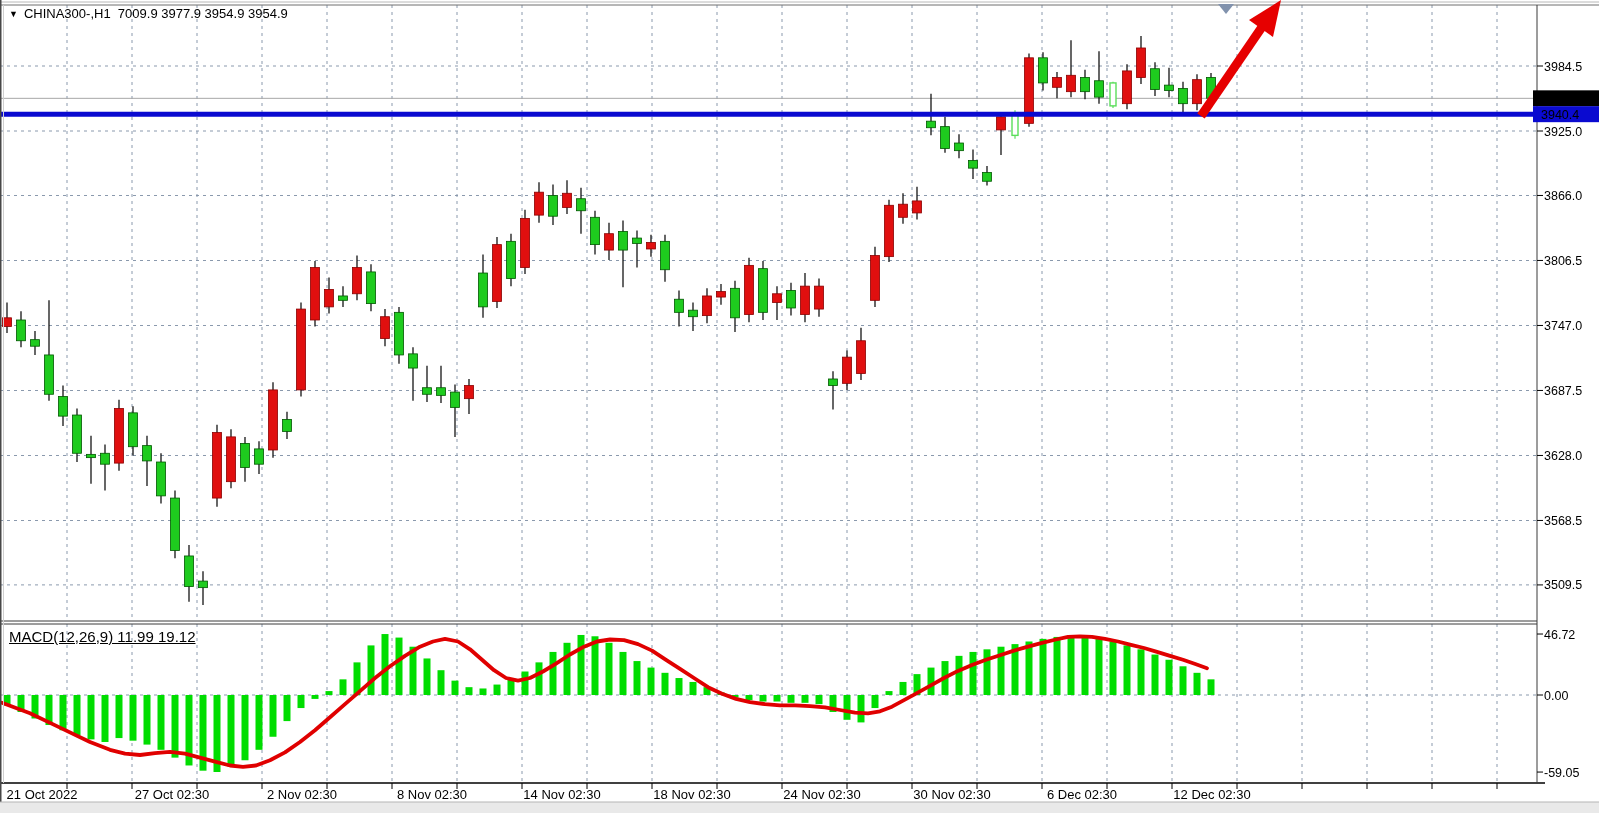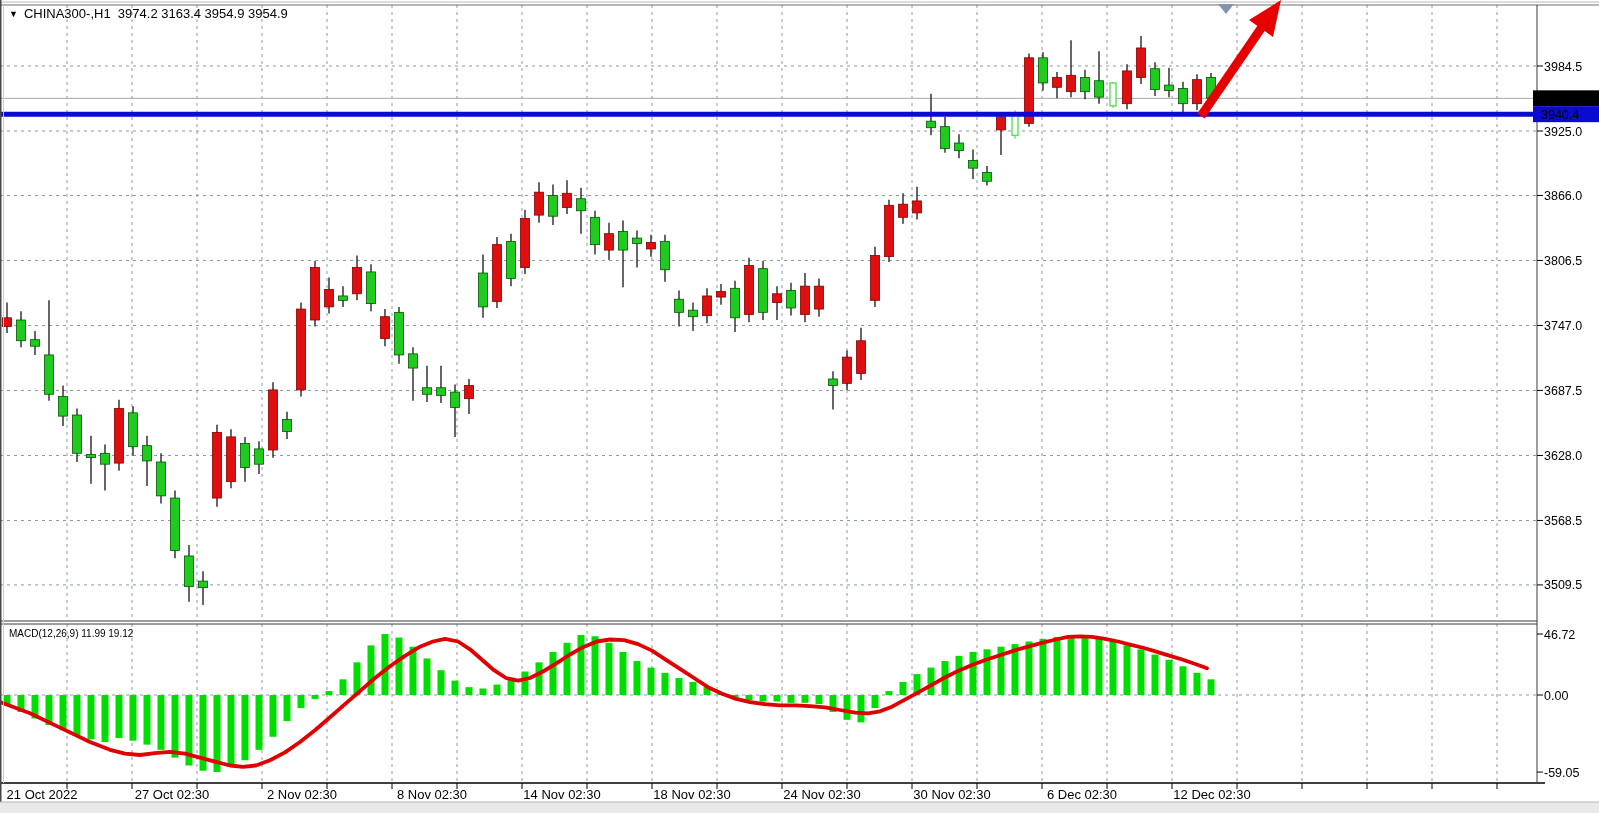--- a/index.html
+++ b/index.html
@@ -3,21 +3,21 @@
 <meta charset="utf-8">
 <style>
   html,body{margin:0;padding:0;background:#d7d7d7;}
   #app{position:relative;width:1599px;height:813px;background:#ffffff;overflow:hidden;
        font-family:"Liberation Sans",sans-serif;}
   #chart-svg{position:absolute;left:0;top:0;}
   #chart-svg text{font-family:"Liberation Sans",sans-serif;fill:#000;}
   .title-bar{position:absolute;left:9px;top:6px;font-size:13px;color:#000;z-index:5;
              white-space:pre;}
   .title-bar .tri{font-size:9px;position:relative;top:-1px;margin-right:6px;}
-  .macd-label{position:absolute;left:9px;top:628px;font-size:10px;color:#000;z-index:5;}
+  .macd-label{position:absolute;left:9px;top:628px;font-size:15px;color:#000;z-index:5;text-decoration:underline;}
 </style>
 </head>
 <body>
 
 <div id="app">
   <svg id="chart-svg" width="1599" height="813">
       <rect x="0" y="0" width="1599" height="813" fill="#ffffff"></rect>
       <g>
         <line x1="67" y1="5" x2="67" y2="621" stroke="#8a99ad" stroke-width="1" stroke-dasharray="3,4"></line>
         <line x1="67" y1="624" x2="67" y2="782" stroke="#8a99ad" stroke-width="1" stroke-dasharray="3,4"></line>
@@ -424,15 +424,15 @@
         <text x="1212" y="799" font-size="13px" text-anchor="middle">12 Dec 02:30</text>
       </g>
       <rect x="0" y="802" width="1599" height="11" fill="#e9e9e9"></rect>
       <line x1="0" y1="802" x2="1599" y2="802" stroke="#b5b5b5" stroke-width="1"></line>
       <polygon points="1218,4 1234,4 1226,14" fill="#8192ad"></polygon>
       <g>
         <line x1="1201" y1="116" x2="1262" y2="27" stroke="#e60000" stroke-width="9" stroke-linecap="butt"></line>
         <polygon points="1281,0 1273,37 1249,20" fill="#e60000"></polygon>
       </g>
     </svg>
-  <div class="title-bar"><span class="tri">▼</span><span>CHINA300-,H1</span><span> &nbsp;</span><span>3974.2 3163.4 3954.9 3954.9</span></div>
+  <div class="title-bar"><span class="tri">▼</span><span>CHINA300-,H1</span><span> &nbsp;</span><span>7009.9 3977.9 3954.9 3954.9</span></div>
   <div class="macd-label">MACD(12,26,9) 11.99 19.12</div>
 </div>
 
 </body></html>

